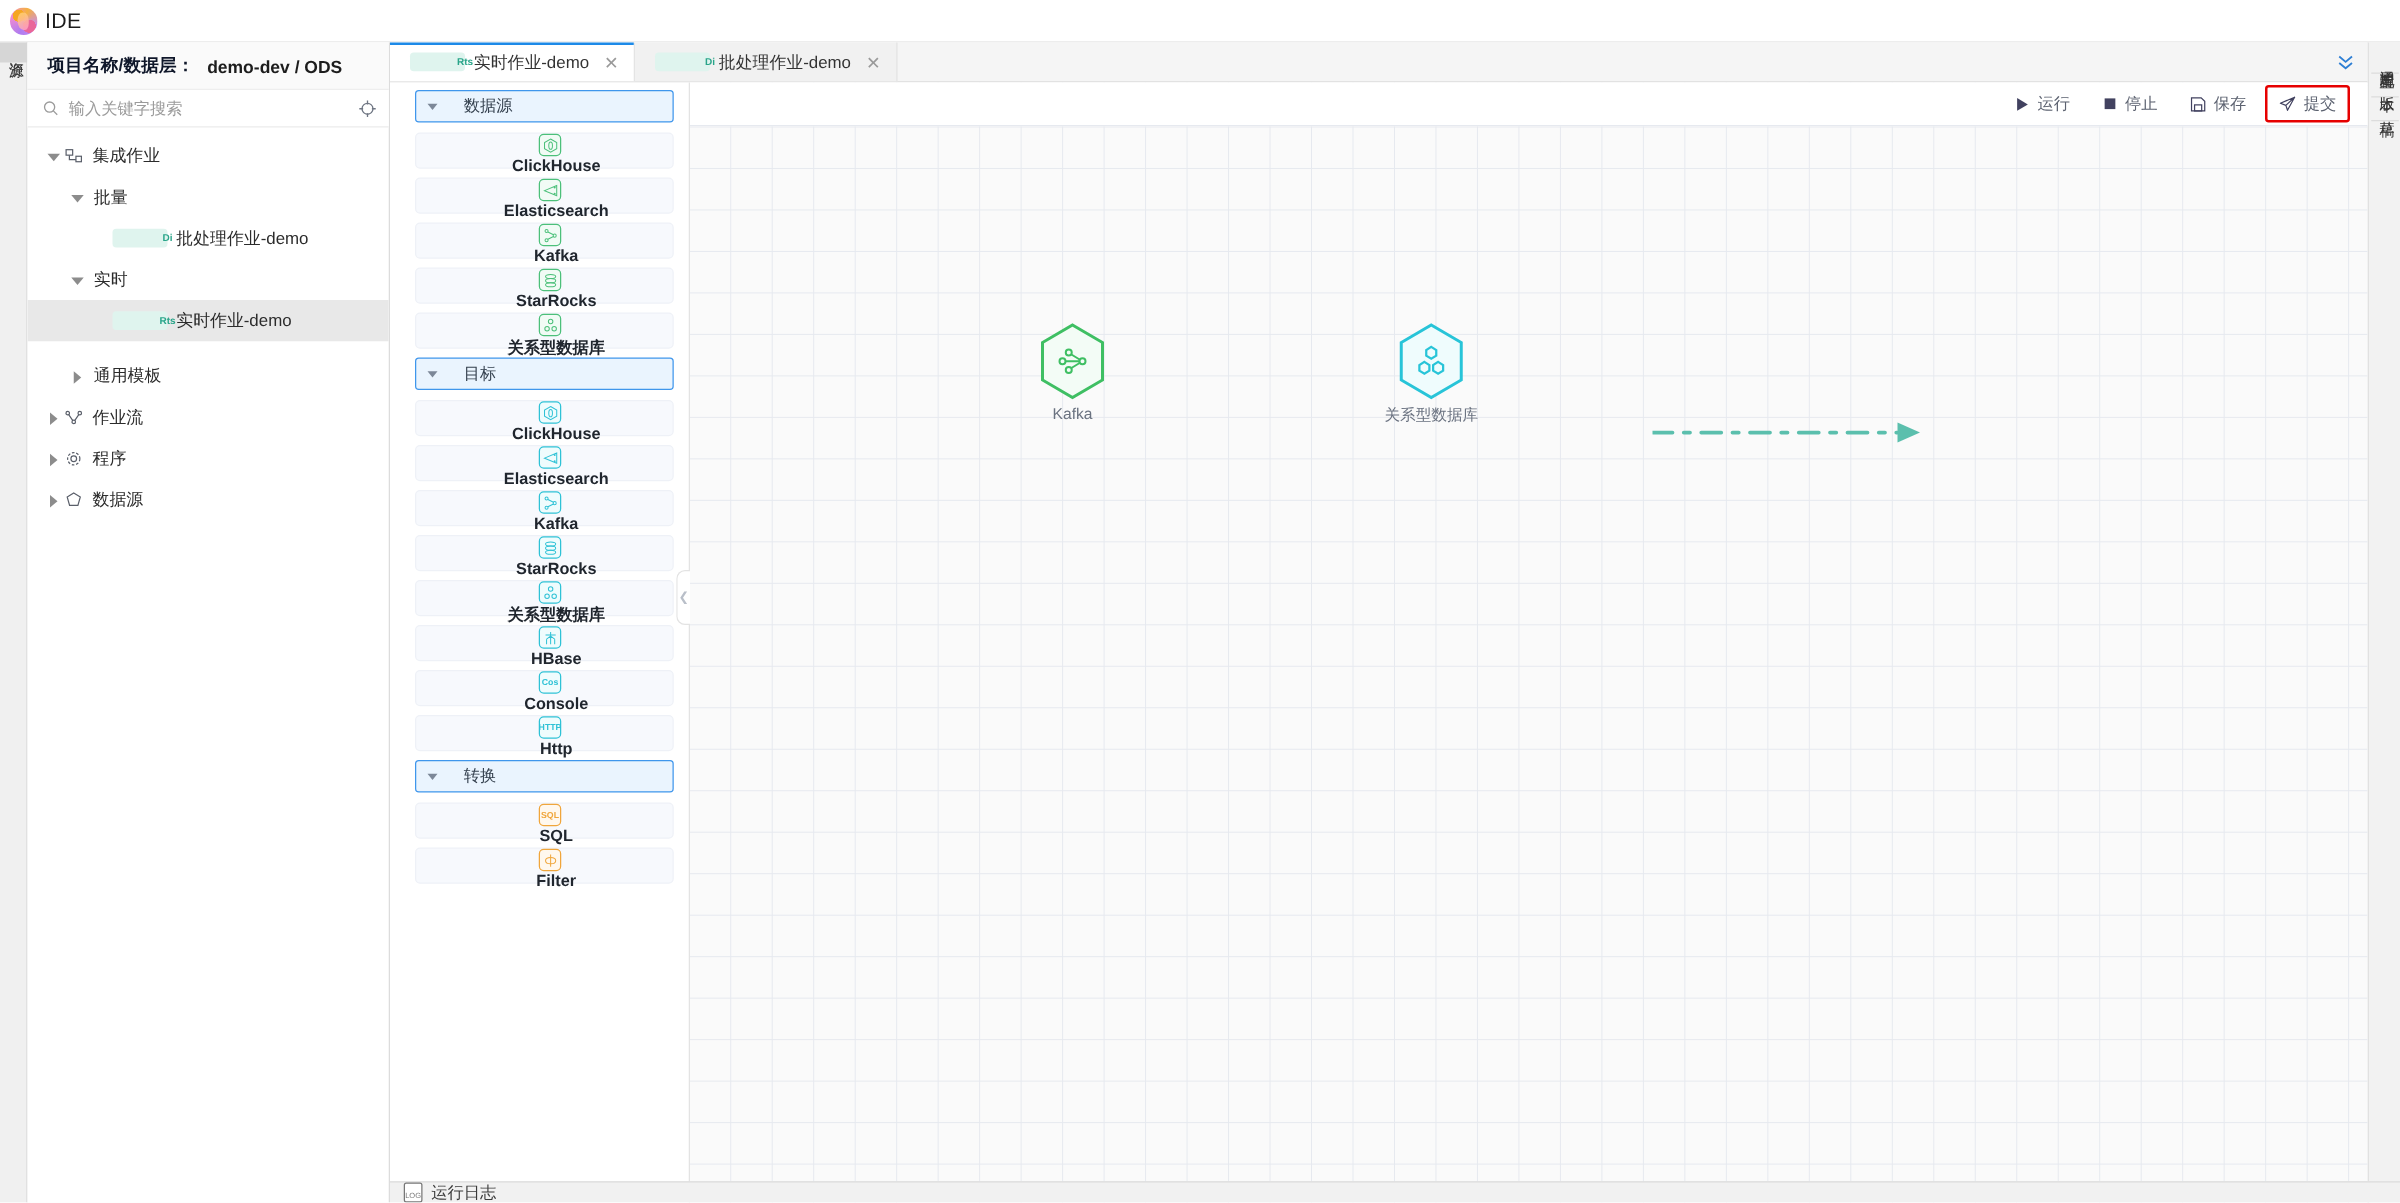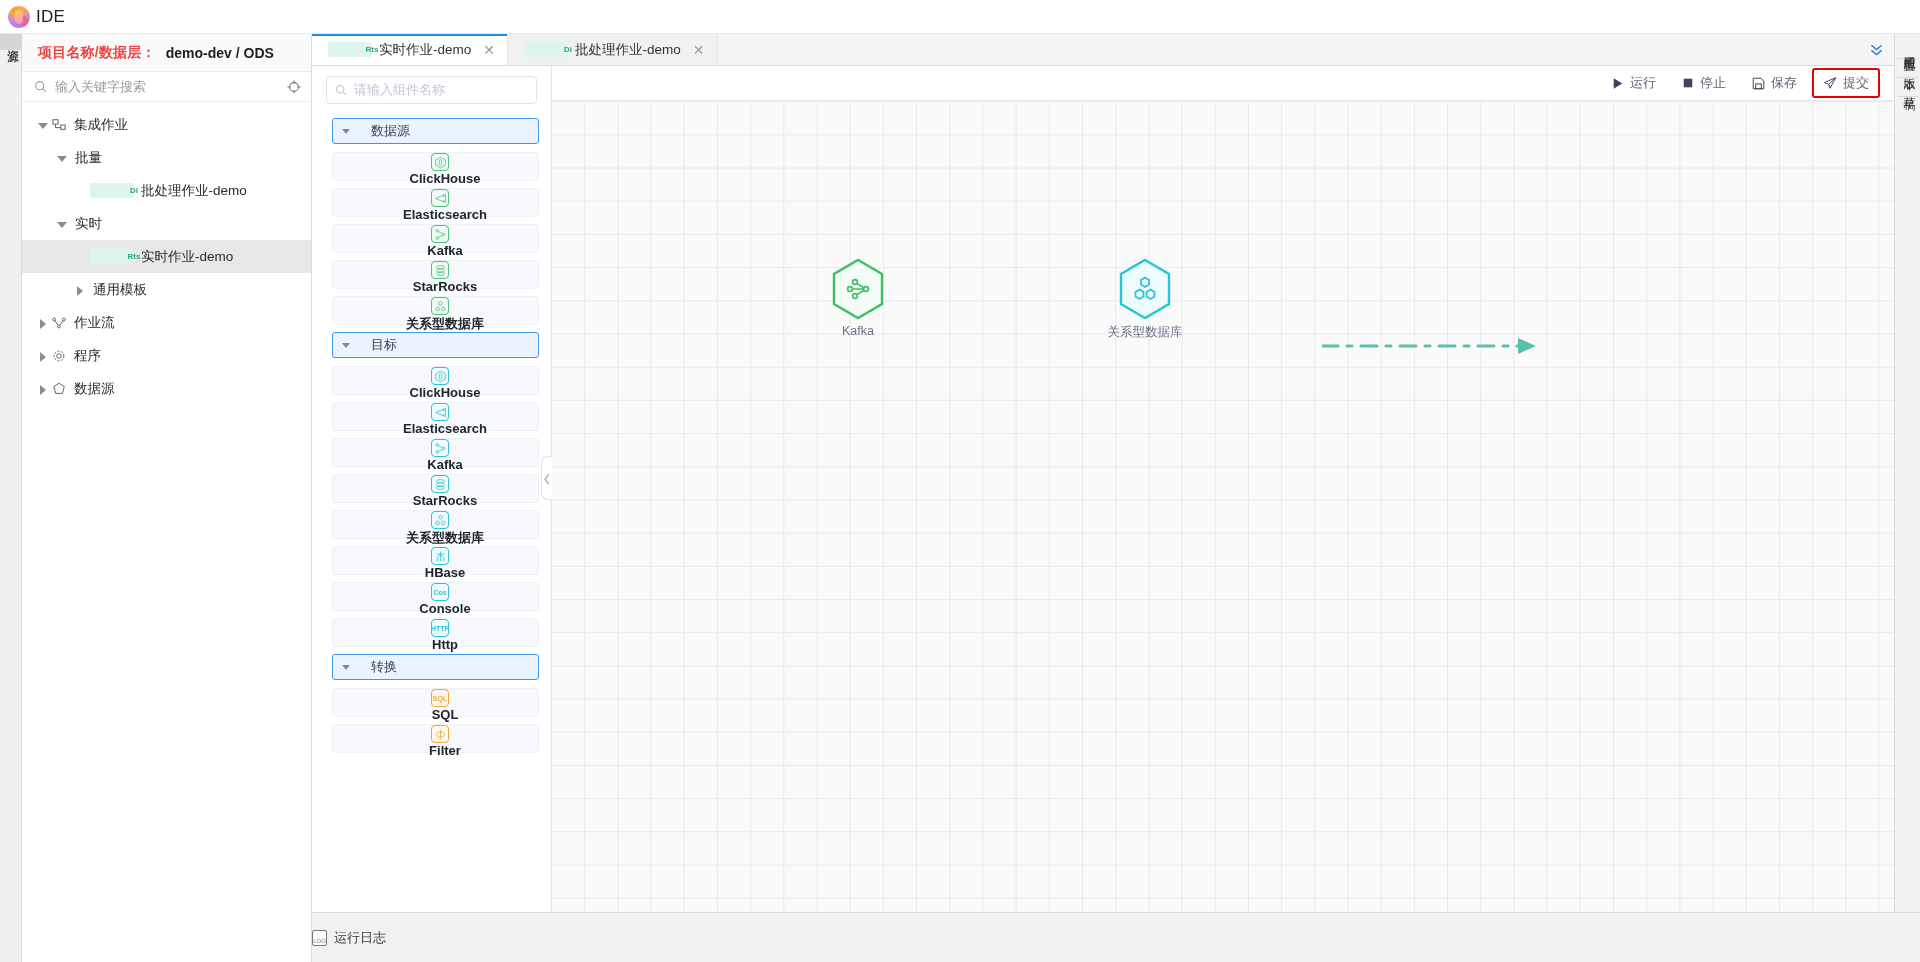--- a/index.html
+++ b/index.html
@@ -59,21 +59,21 @@
     width: 290px; flex: none; background: #ffffff;
     border-right: 1px solid #dcdcdc;
     display: flex; flex-direction: column;
   }
   .sidebar-header {
     height: 38px; display: flex; align-items: center;
     padding-left: 16px; background: #fafafa;
     border-bottom: 1px solid #eeeeee;
   }
   .sidebar-header .label {
-    font-size: 14px; font-weight: bold; color: #ef4444; letter-spacing: .2px;
+    font-size: 14px; font-weight: bold; color: #0f172a; letter-spacing: .2px;
   }
   .sidebar-header .value {
     font-size: 14px; font-weight: bold; color: #1d1d1d; margin-left: 10px;
   }
   .sidebar-search {
     height: 30px; display: flex; align-items: center;
     padding: 0 10px 0 12px; border-bottom: 1px solid #ececec;
     background: #fff;
   }
   .sidebar-search .ph {
@@ -233,23 +233,23 @@
   }
   .rrail-tab {
     width: 22px; padding: 7px 2px; margin-bottom: 2px;
     font-size: 12px; color: #333; line-height: 15px; text-align: center;
     writing-mode: vertical-rl; letter-spacing: 1px; cursor: pointer;
     border-bottom: 1px solid #dcdcdc;
   }
 
   
   .statusbar {
-    position: absolute; left: 312px; right: 0; bottom: 0; height: 50px;
+    position: absolute; left: 312px; right: 0; bottom: 0; height: 17px;
     background: #f1f1f1; border-top: 1px solid #dcdcdc;
-    display: flex; align-items: center; padding-left: 0;
+    display: flex; align-items: center; padding-left: 11px;
   }
   .statusbar .slabel { font-size: 13px; color: #3a3a3a; margin-left: 7px; }
   .logicon {
     width: 15px; height: 16px; border: 1px solid #777; border-radius: 2px;
     font-size: 6px; color: #777; display: flex; align-items: flex-end;
     justify-content: center; padding-bottom: 1px; background: #fff;
   }
 </style>
 </head>
 <body>
@@ -311,21 +311,21 @@
         </div>
         <div class="tnode" style="padding-left: 33px;">
           <span class="caret down"></span>
           <span class="tlabel">实时</span>
         </div>
         <div class="tnode sel" style="padding-left: 52px;">
           <span class="caret none"></span>
           <span class="tag">Rts</span>
           <span class="tlabel">实时作业-demo</span>
         </div>
-        <div class="tnode" style="padding-left: 51px;">
+        <div class="tnode" style="padding-left: 33px; margin-top: 11px;">
           <span class="caret right"></span>
           <span class="tlabel">通用模板</span>
         </div>
         <div class="tnode" style="padding-left: 14px;">
           <span class="caret right"></span>
           <span class="ico" style="margin-right: 4px;">
             <svg width="14" height="14" viewBox="0 0 16 16">
               <circle cx="2.5" cy="4" r="1.6" fill="none" stroke="#5a5f6a" stroke-width="1.1"></circle>
               <circle cx="8" cy="12" r="1.6" fill="none" stroke="#5a5f6a" stroke-width="1.1"></circle>
               <circle cx="13.5" cy="4" r="1.6" fill="none" stroke="#5a5f6a" stroke-width="1.1"></circle>
@@ -373,31 +373,20 @@
       <div class="tabbar-collapse">
         <svg width="17" height="17" viewBox="0 0 20 20">
             <path d="M4 5 L10 10 L16 5 M4 11 L10 16 L16 11" fill="none" stroke="#2e7fd4" stroke-width="1.7"></path>
           </svg>
       </div>
     </div>
 
     <div class="editor-body">
 
       <div class="palette">
-        <div class="palette-search">
-          <div class="box">
-            <span class="ico">
-              <svg width="12" height="12" viewBox="0 0 16 16">
-                  <circle cx="7" cy="7" r="5" fill="none" stroke="#c3c7d4" stroke-width="1.4"></circle>
-                  <line x1="10.7" y1="10.7" x2="14.5" y2="14.5" stroke="#c3c7d4" stroke-width="1.4"></line>
-                </svg>
-            </span>
-            <span class="ph">请输入组件名称</span>
-          </div>
-        </div>
         <div class="palette-list" id="palette-list">
             <div class="grp">
               <span class="gc"></span>
               <span class="gt">数据源</span>
             </div>
             <div class="comp c-green">
               <span class="ci">
                 <svg width="13" height="13" viewBox="0 0 16 16">
                   <path d="M8 1.5 L14 5 V11 L8 14.5 L2 11 V5 Z" fill="none" stroke="currentColor" stroke-width="1"></path>
                   <ellipse cx="8" cy="8" rx="1.8" ry="3.6" fill="none" stroke="currentColor" stroke-width="1"></ellipse>

